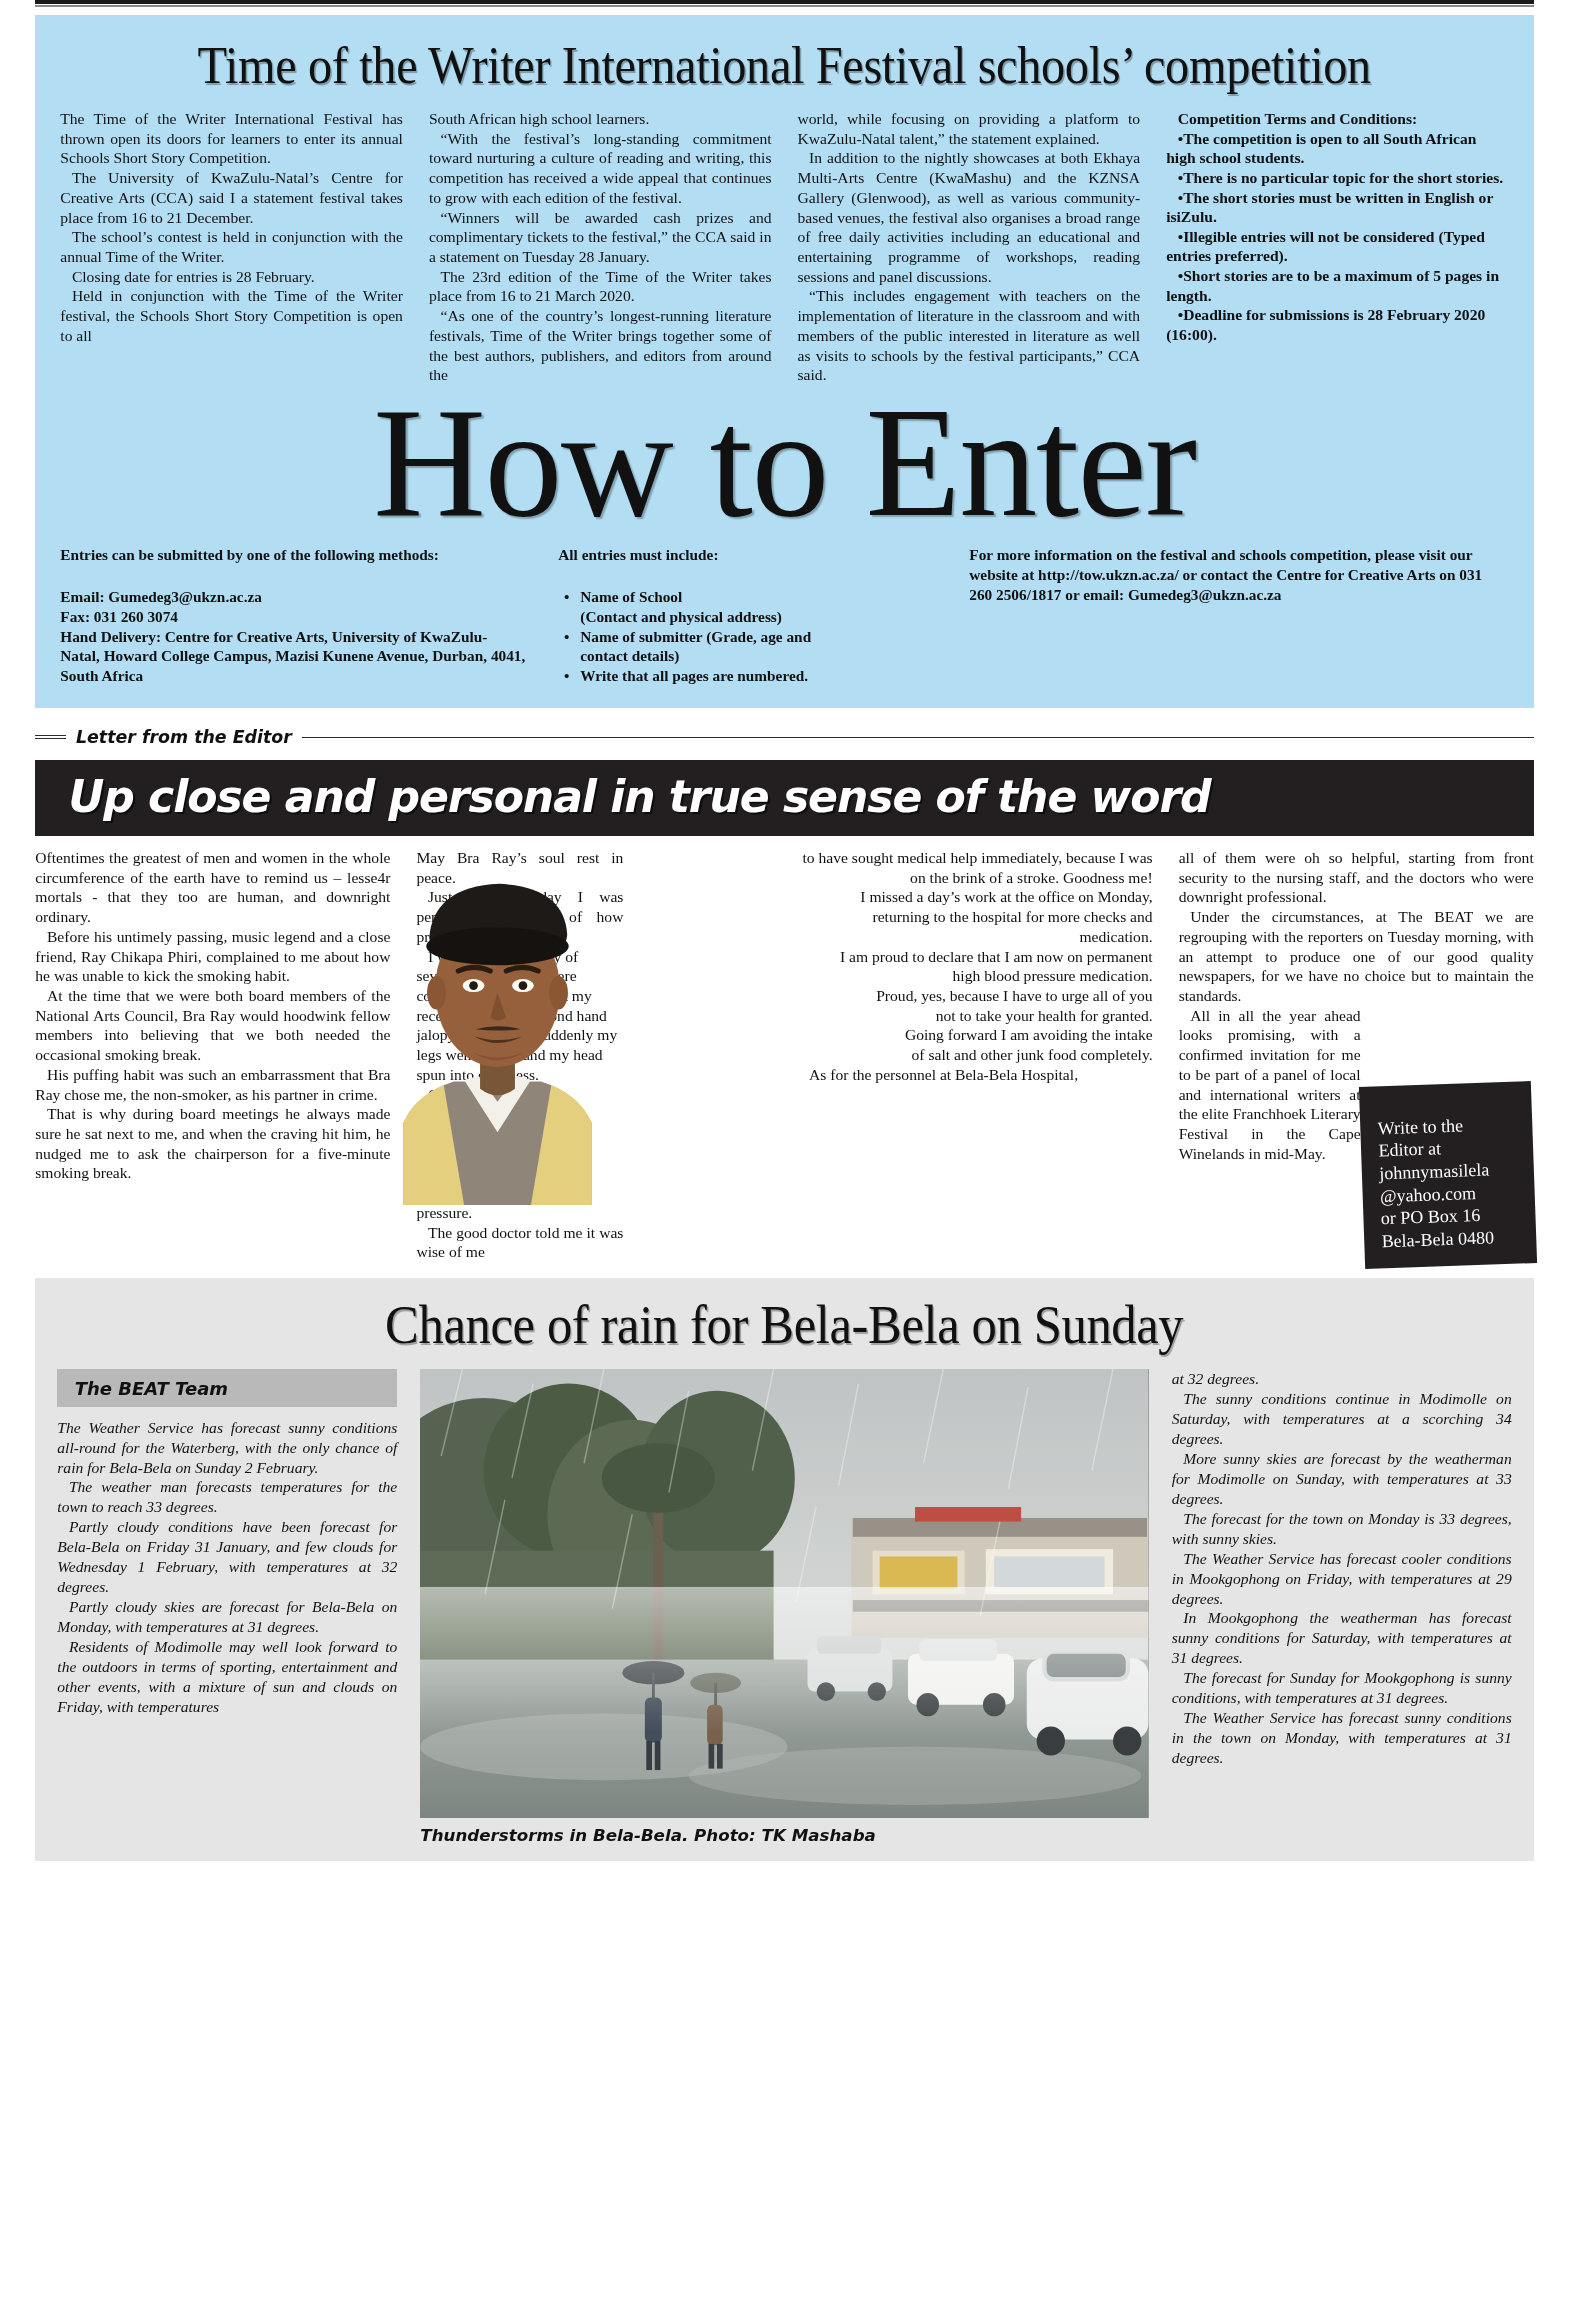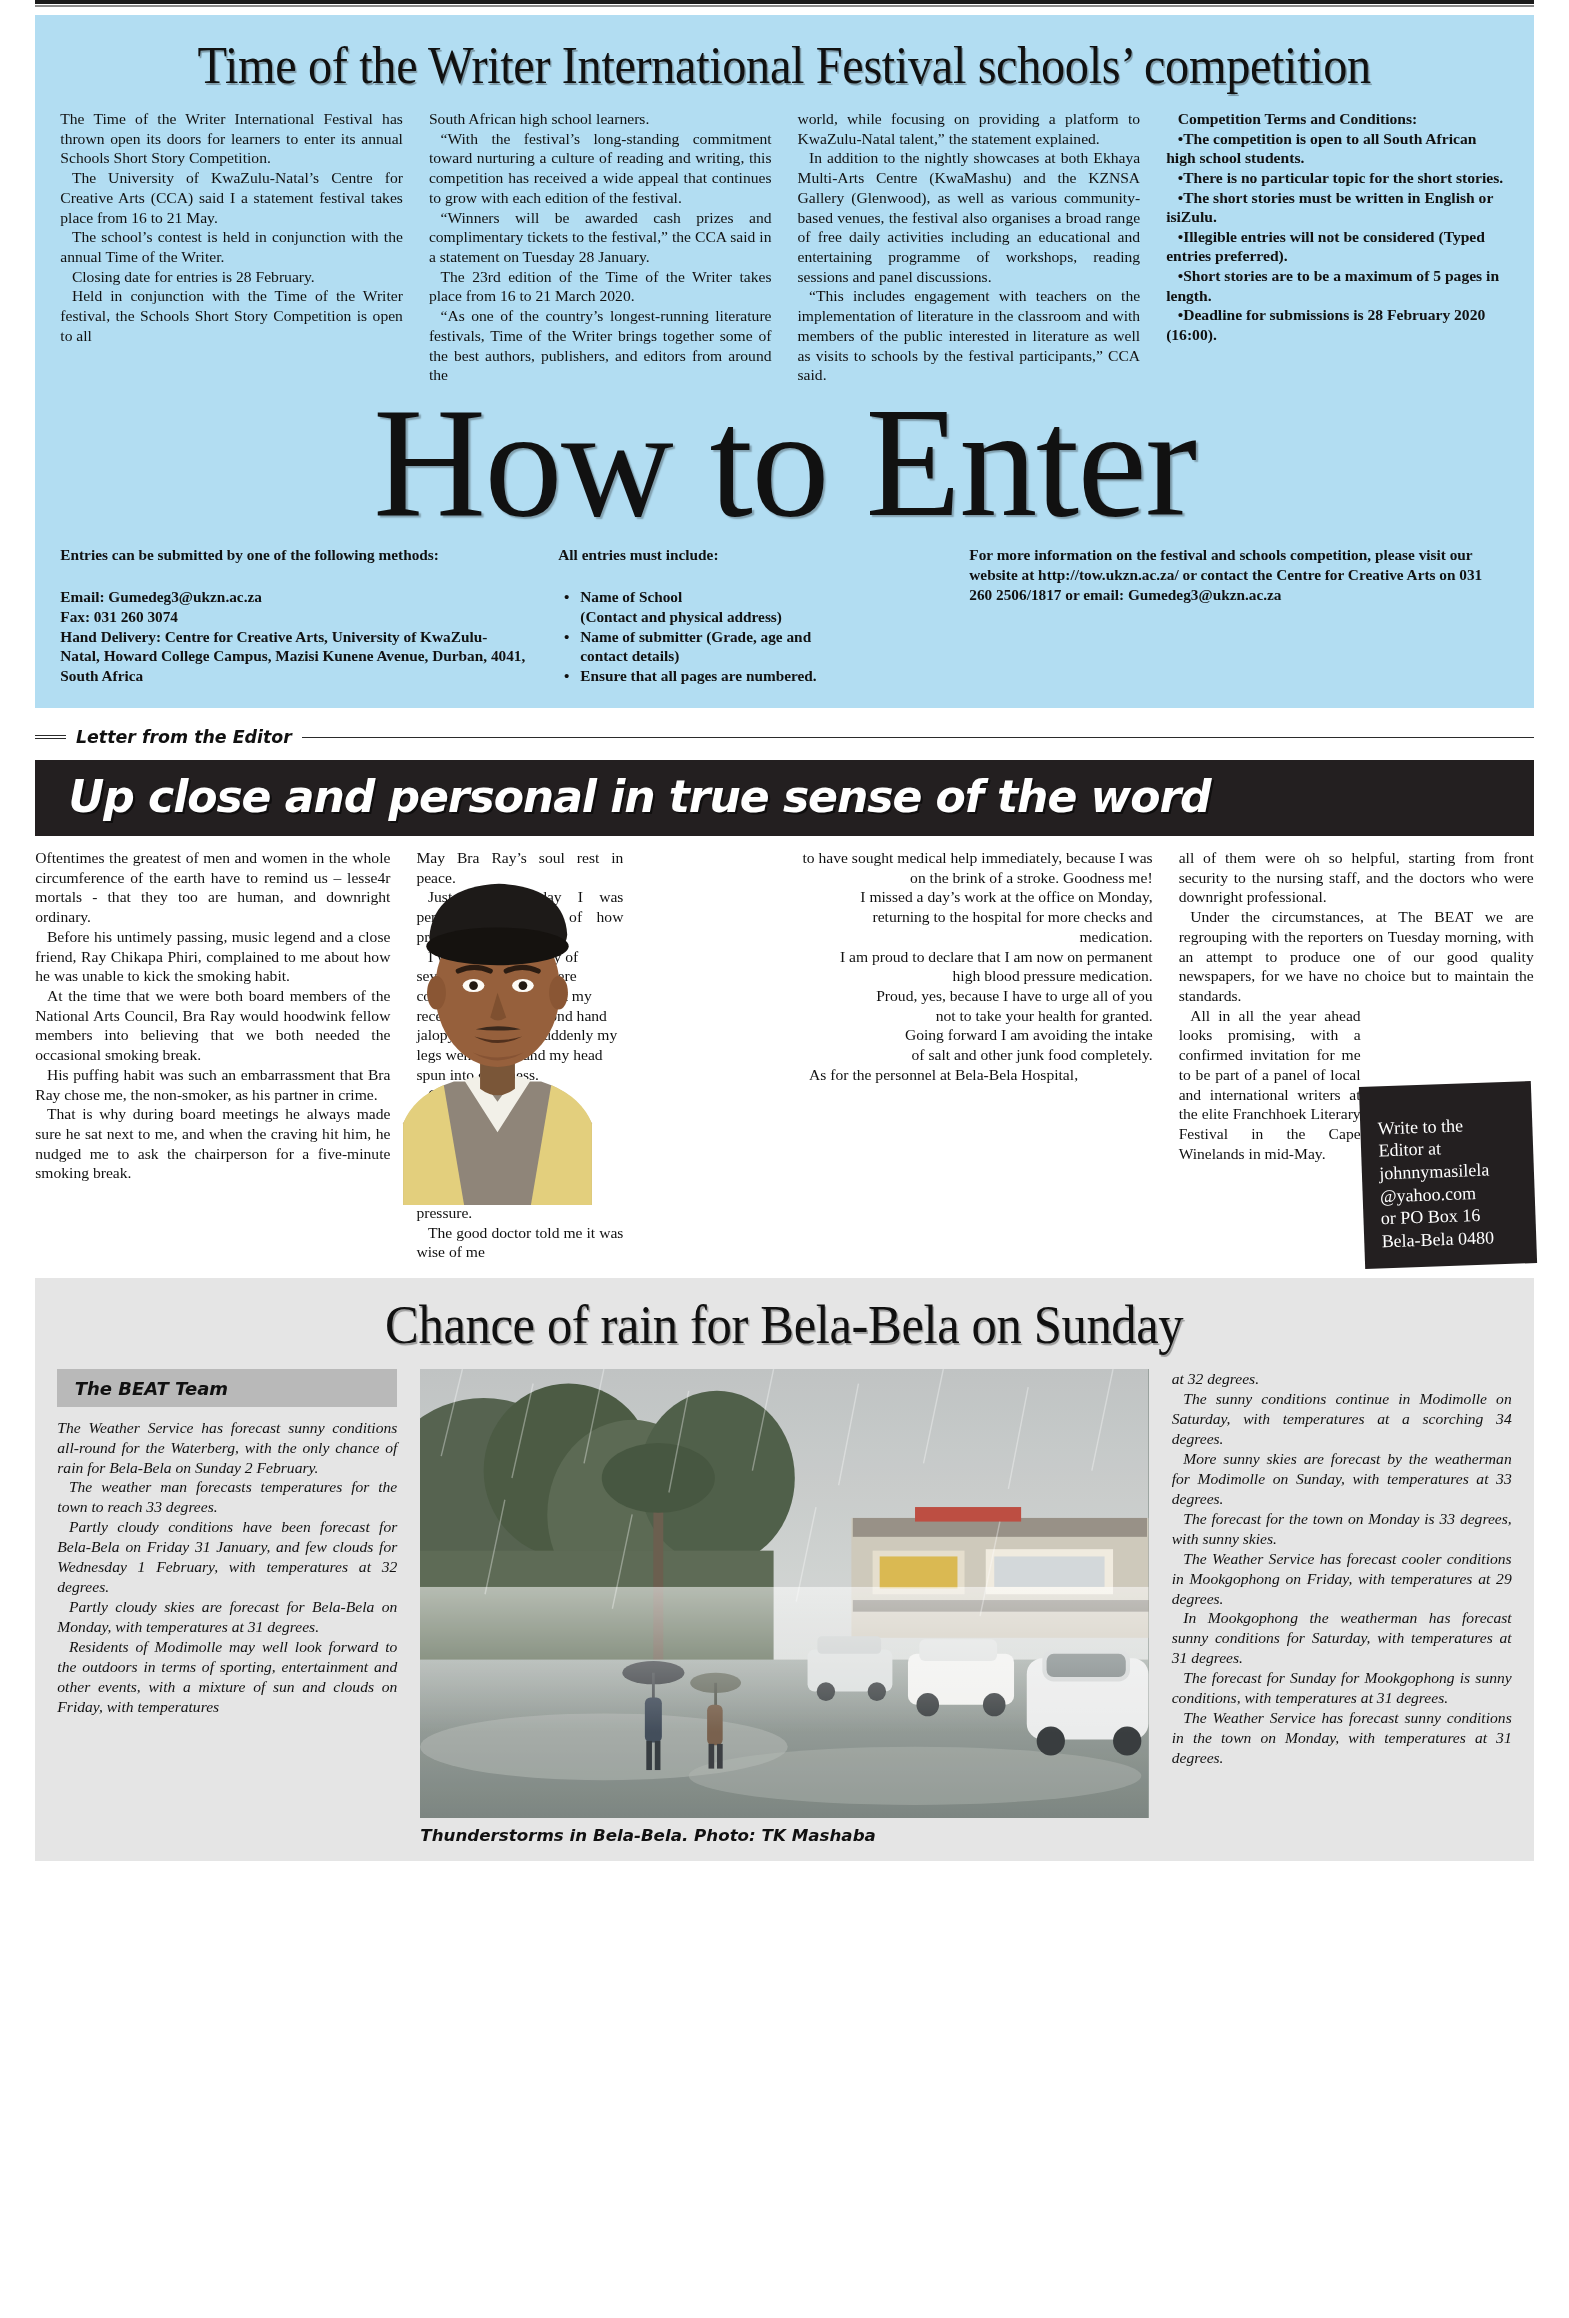--- a/index.html
+++ b/index.html
@@ -184,21 +184,21 @@
   <div class="rule-thick"></div>
   <div class="rule-thin"></div>
 
   <div class="panel-blue">
     <div class="headline-1">Time of the Writer International Festival schools’ competition</div>
 
     <div class="cols4">
       <div class="col">
         <div class="bodytext">
           <p>The Time of the Writer International Festival has thrown open its doors for learners to enter its annual Schools Short Story Competition.</p>
-          <p>The University of KwaZulu-Natal’s Centre for Creative Arts (CCA) said I a statement   festival takes place from 16 to 21 May.</p>
+          <p>The University of KwaZulu-Natal’s Centre for Creative Arts (CCA) said I a statement   festival takes place from 16 to 21 December.</p>
           <p>The school’s contest is held in conjunction with the annual Time of the Writer.</p>
           <p>Closing date for entries is 28 February.</p>
           <p>Held in conjunction with the Time of the Writer festival, the Schools Short Story Competition is open to all</p>
         </div>
       </div>
       <div class="col">
         <div class="bodytext">
           <p>South African high school learners.</p>
           <p>“With the festival’s long-standing commitment toward nurturing a culture of reading and writing, this competition has received a wide appeal that continues to grow with each edition of the festival.</p>
           <p>“Winners will be awarded cash prizes and complimentary tickets to the festival,” the CCA said in a statement on Tuesday 28 January.</p>
@@ -240,21 +240,21 @@
         <ul class="bullets">
           <li>
             <span>Name of School</span>
             <span class="sub">(Contact and physical address)</span>
           </li>
           <li>
             <span>Name of submitter (Grade, age and</span>
             <span class="sub">contact details)</span>
           </li>
           <li>
-            <span>Ensure that all pages are numbered.</span>
+            <span>Write that all pages are numbered.</span>
           </li>
         </ul>
       </div>
       <div class="entry-col c3">
         <p class="info-block">For more information on the festival  and schools competition, please visit our website at http://tow.ukzn.ac.za/ or contact the Centre for Creative Arts on 031 260 2506/1817 or email:  Gumedeg3@ukzn.ac.za</p>
       </div>
     </div>
   </div>
 
   <div class="kicker-wrap">

